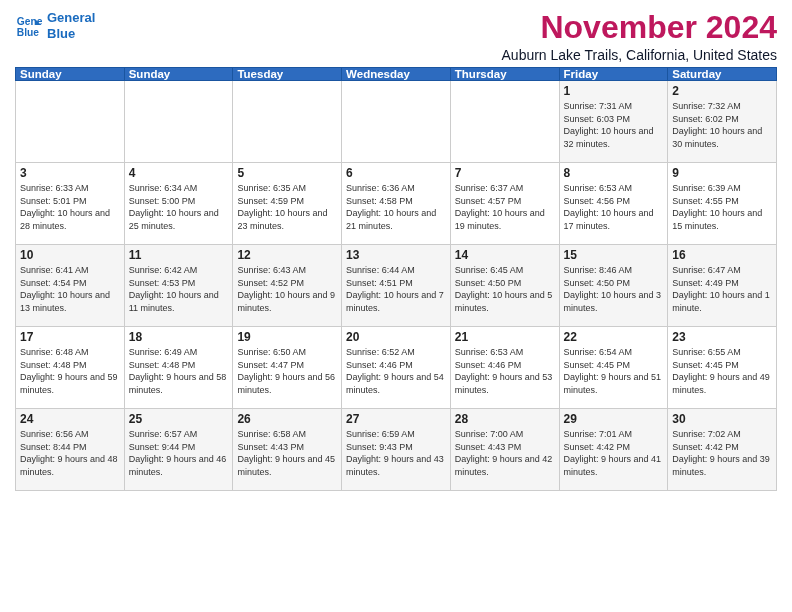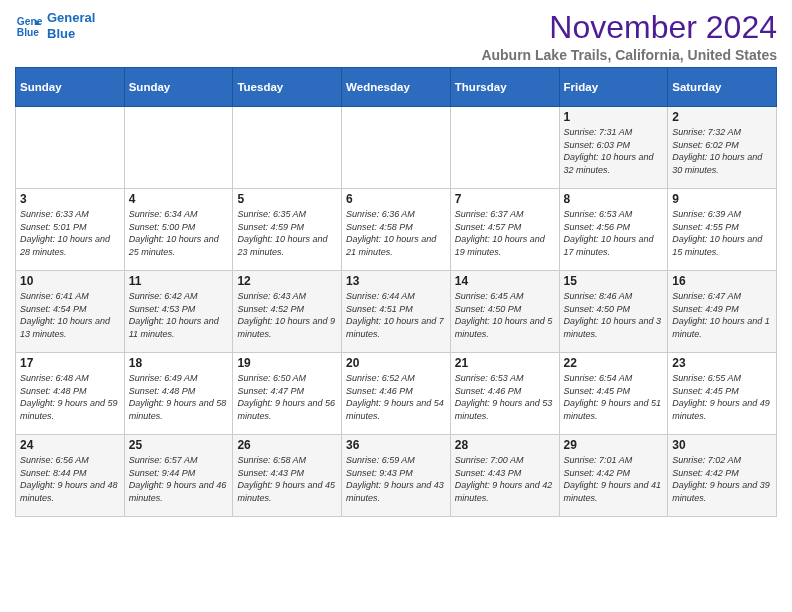--- a/index.html
+++ b/index.html
@@ -36,41 +36,40 @@
     }
     .logo-icon {
       width: 28px;
       height: 28px;
     }
     .title-block {
       text-align: right;
     }
     .month-title {
       font-size: 32px;
-      font-weight: normal;
-      color: #4c1d95;
+      font-weight: bold;
+      color: #be185d;
       line-height: 1.1;
     }
     .subtitle {
       font-size: 14px;
-      color: #737373;
+      color: #0f172a;
       margin-top: 2px;
-      font-weight: bold;
     }
     table {
       width: 100%;
       border-collapse: collapse;
       table-layout: fixed;
     }
     thead th {
       background-color: #2d6bbf;
       color: #fff;
       font-size: 11.5px;
       font-weight: bold;
-      padding: 13px 4px;
+      padding: 0 4px;
       text-align: left;
       border: 1px solid #1a55a0;
     }
     tbody td {
       vertical-align: top;
       border: 1px solid #ccc;
       padding: 3px 4px;
       font-size: 9.5px;
       color: #333;
       background: #fff;
@@ -83,21 +82,20 @@
       font-size: 12px;
       font-weight: bold;
       color: #222;
       display: block;
       margin-bottom: 2px;
     }
     .day-info {
       font-size: 9px;
       line-height: 1.4;
       color: #333;
-      font-style: italic;
     }
     .empty-cell {
       background: #fff !important;
     }
   </style>
 </head>
 <body>
 
 <div class="container">
   <div class="header-row">
@@ -296,21 +294,21 @@
 Sunset: 9:44 PM
 Daylight: 9 hours and 46 minutes.</div>
           </td>
           <td>
             <span class="day-num">26</span>
             <div class="day-info">Sunrise: 6:58 AM
 Sunset: 4:43 PM
 Daylight: 9 hours and 45 minutes.</div>
           </td>
           <td>
-            <span class="day-num">36</span>
+            <span class="day-num">27</span>
             <div class="day-info">Sunrise: 6:59 AM
 Sunset: 9:43 PM
 Daylight: 9 hours and 43 minutes.</div>
           </td>
           <td>
             <span class="day-num">28</span>
             <div class="day-info">Sunrise: 7:00 AM
 Sunset: 4:43 PM
 Daylight: 9 hours and 42 minutes.</div>
           </td>

